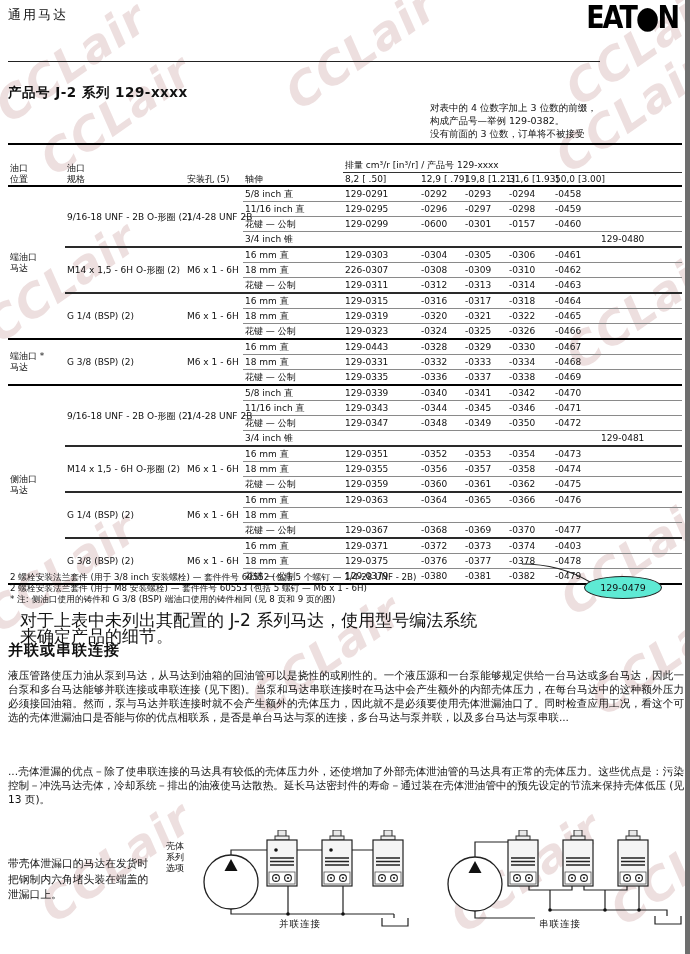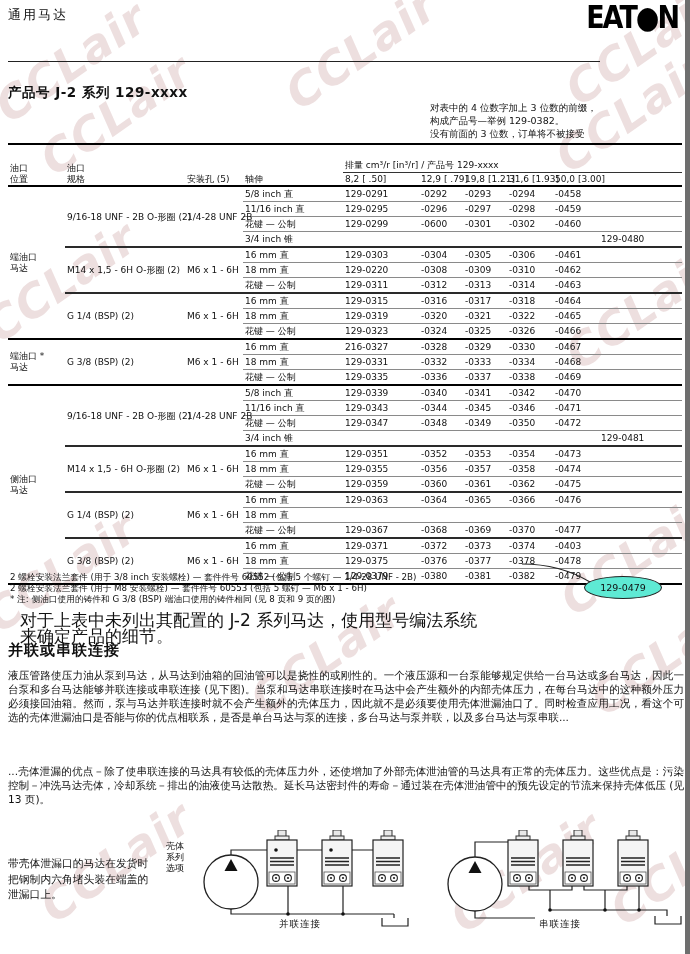--- a/index.html
+++ b/index.html
@@ -155,21 +155,21 @@
             <td class="val b-row">-0297</td>
             <td class="val b-row">-0298</td>
             <td class="val b-row">-0459</td>
             <td class="val b-row"></td>
           </tr>
           <tr>
             <td class="shaft b-row">花键 — 公制</td>
             <td class="val b-row">129-0299</td>
             <td class="val b-row">-0600</td>
             <td class="val b-row">-0301</td>
-            <td class="val b-row">-0302</td>
+            <td class="val b-row">-0157</td>
             <td class="val b-row">-0460</td>
             <td class="val b-row"></td>
           </tr>
           <tr>
             <td class="shaft b-sec">3/4 inch 锥</td>
             <td class="val b-sec"></td>
             <td class="val b-sec"></td>
             <td class="val b-sec"></td>
             <td class="val b-sec"></td>
             <td class="val b-sec"></td>
@@ -181,21 +181,21 @@
             <td class="shaft b-row">16 mm 直</td>
             <td class="val b-row">129-0303</td>
             <td class="val b-row">-0304</td>
             <td class="val b-row">-0305</td>
             <td class="val b-row">-0306</td>
             <td class="val b-row">-0461</td>
             <td class="val b-row"></td>
           </tr>
           <tr>
             <td class="shaft b-row">18 mm 直</td>
-            <td class="val b-row">129-0220</td>
+            <td class="val b-row">226-0307</td>
             <td class="val b-row">-0308</td>
             <td class="val b-row">-0309</td>
             <td class="val b-row">-0310</td>
             <td class="val b-row">-0462</td>
             <td class="val b-row"></td>
           </tr>
           <tr>
             <td class="shaft b-sec">花键 — 公制</td>
             <td class="val b-sec">129-0311</td>
             <td class="val b-sec">-0312</td>
@@ -232,21 +232,21 @@
             <td class="val b-grp">-0326</td>
             <td class="val b-grp">-0466</td>
             <td class="val b-grp"></td>
           </tr>
           <tr>
             <td class="pos b-grp" rowspan="3">端油口 *
 马达</td>
             <td class="spec b-grp" rowspan="3">G 3/8 (BSP) (2)</td>
             <td class="mount b-grp" rowspan="3">M6 x 1 - 6H</td>
             <td class="shaft b-row">16 mm 直</td>
-            <td class="val b-row">216-0327</td>
+            <td class="val b-row">129-0443</td>
             <td class="val b-row">-0328</td>
             <td class="val b-row">-0329</td>
             <td class="val b-row">-0330</td>
             <td class="val b-row">-0467</td>
             <td class="val b-row"></td>
           </tr>
           <tr>
             <td class="shaft b-row">18 mm 直</td>
             <td class="val b-row">129-0331</td>
             <td class="val b-row">-0332</td>

